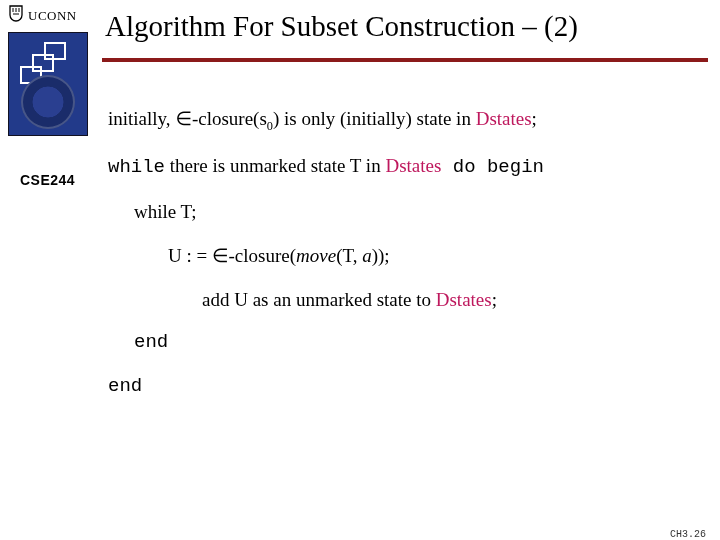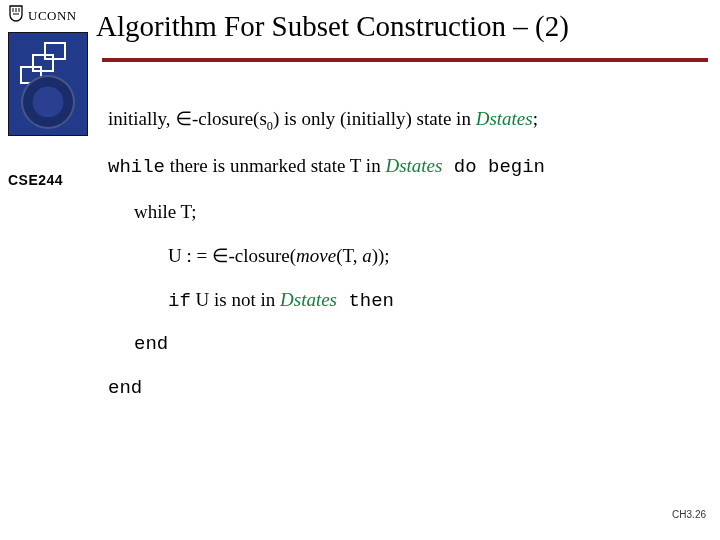--- a/index.html
+++ b/index.html
@@ -8,39 +8,39 @@
 
   
   .leftcol { position: absolute; left: 0; top: 0; width: 96px; }
   .uconn-row { display: flex; align-items: center; gap: 4px; padding: 4px 4px 2px 8px; }
   .uconn-row svg { width: 16px; height: 20px; }
   .uconn-word { font-family: Georgia, "Times New Roman", serif; font-size: 13px; letter-spacing: 0.5px; }
   .logo-box { margin: 2px 0 0 8px; width: 80px; height: 104px; background: #223a8a; position: relative; border: 1px solid #112; }
   .logo-box .chips { position: absolute; left: 10px; top: 8px; }
   .logo-box .chips rect { fill: none; stroke: #fff; stroke-width: 2; }
   .logo-box .seal { position: absolute; left: 50%; bottom: 6px; transform: translateX(-50%); width: 54px; height: 54px; border-radius: 50%; background: radial-gradient(circle at 50% 50%, #2a3f90 0 40%, #1a2c6a 41% 100%); box-shadow: inset 0 0 0 2px #fff3; }
-  .course { position: absolute; left: 8px; top: 172px; font-family: Arial, Helvetica, sans-serif; font-weight: bold; font-size: 14px; letter-spacing: 0.5px; }
+  .course { position: absolute; left: 20px; top: 172px; font-family: Arial, Helvetica, sans-serif; font-weight: bold; font-size: 14px; letter-spacing: 0.5px; }
 
   
-  .title { position: absolute; left: 96px; top: 10px; font-size: 29px; font-family: "Times New Roman", serif; }
+  .title { position: absolute; left: 105px; top: 10px; font-size: 29px; font-family: "Times New Roman", serif; }
   .rule { position: absolute; left: 102px; top: 58px; width: 606px; height: 4px; background: #8b1a1a; }
 
   
   .content { position: absolute; left: 108px; top: 108px; right: 16px; font-size: 19px; line-height: 1.15; }
   .content .row { margin-bottom: 22px; }
   .indent1 { padding-left: 26px; }
   .indent2 { padding-left: 60px; }
   .indent3 { padding-left: 94px; }
   .mono { font-family: "Courier New", Courier, monospace; }
-  .ds { color: #15803d; font-style: italic; }
+  .ds { color: #be185d; }
   .sub { font-size: 0.65em; vertical-align: sub; }
   .ital { font-style: italic; }
 
   
-  .footer { position: absolute; right: 14px; bottom: 20px; font-family: Liberation Sans, sans-serif; font-size: 10px; color: #333; }
+  .footer { position: absolute; right: 14px; bottom: 0; font-family: Liberation Mono, monospace; font-size: 10px; color: #333; }
 </style>
 </head>
 <body>
 
 <div class="slide">
 
   <div class="leftcol">
     <div class="uconn-row">
       <span>
         <svg viewBox="0 0 16 20">
@@ -74,24 +74,24 @@
       <span class="mono">while</span><span> there is unmarked state T in </span><span class="ds">Dstates</span><span class="mono"> do begin</span>
     </div>
 
     <div class="row indent1">while T;</div>
 
 
     <div class="row indent2">
       <span>U : = ∈-closure(</span><span class="ital">move</span><span>(T, </span><span class="ital">a</span><span>));</span>
     </div>
 
-    <div class="row indent2">
-      <span class="mono">if</span><span>  U is not in </span><span class="ds">Dstates</span><span class="mono"> then</span>
+
+    <div class="row indent3">
+      <span>add U as an unmarked state to </span><span class="ds">Dstates</span><span>;</span>
     </div>
-
 
 
     <div class="row indent1 mono">end</div>
 
     <div class="row mono">end</div>
   </div>
 
   <div class="footer">CH3.26</div>
 </div>
 

